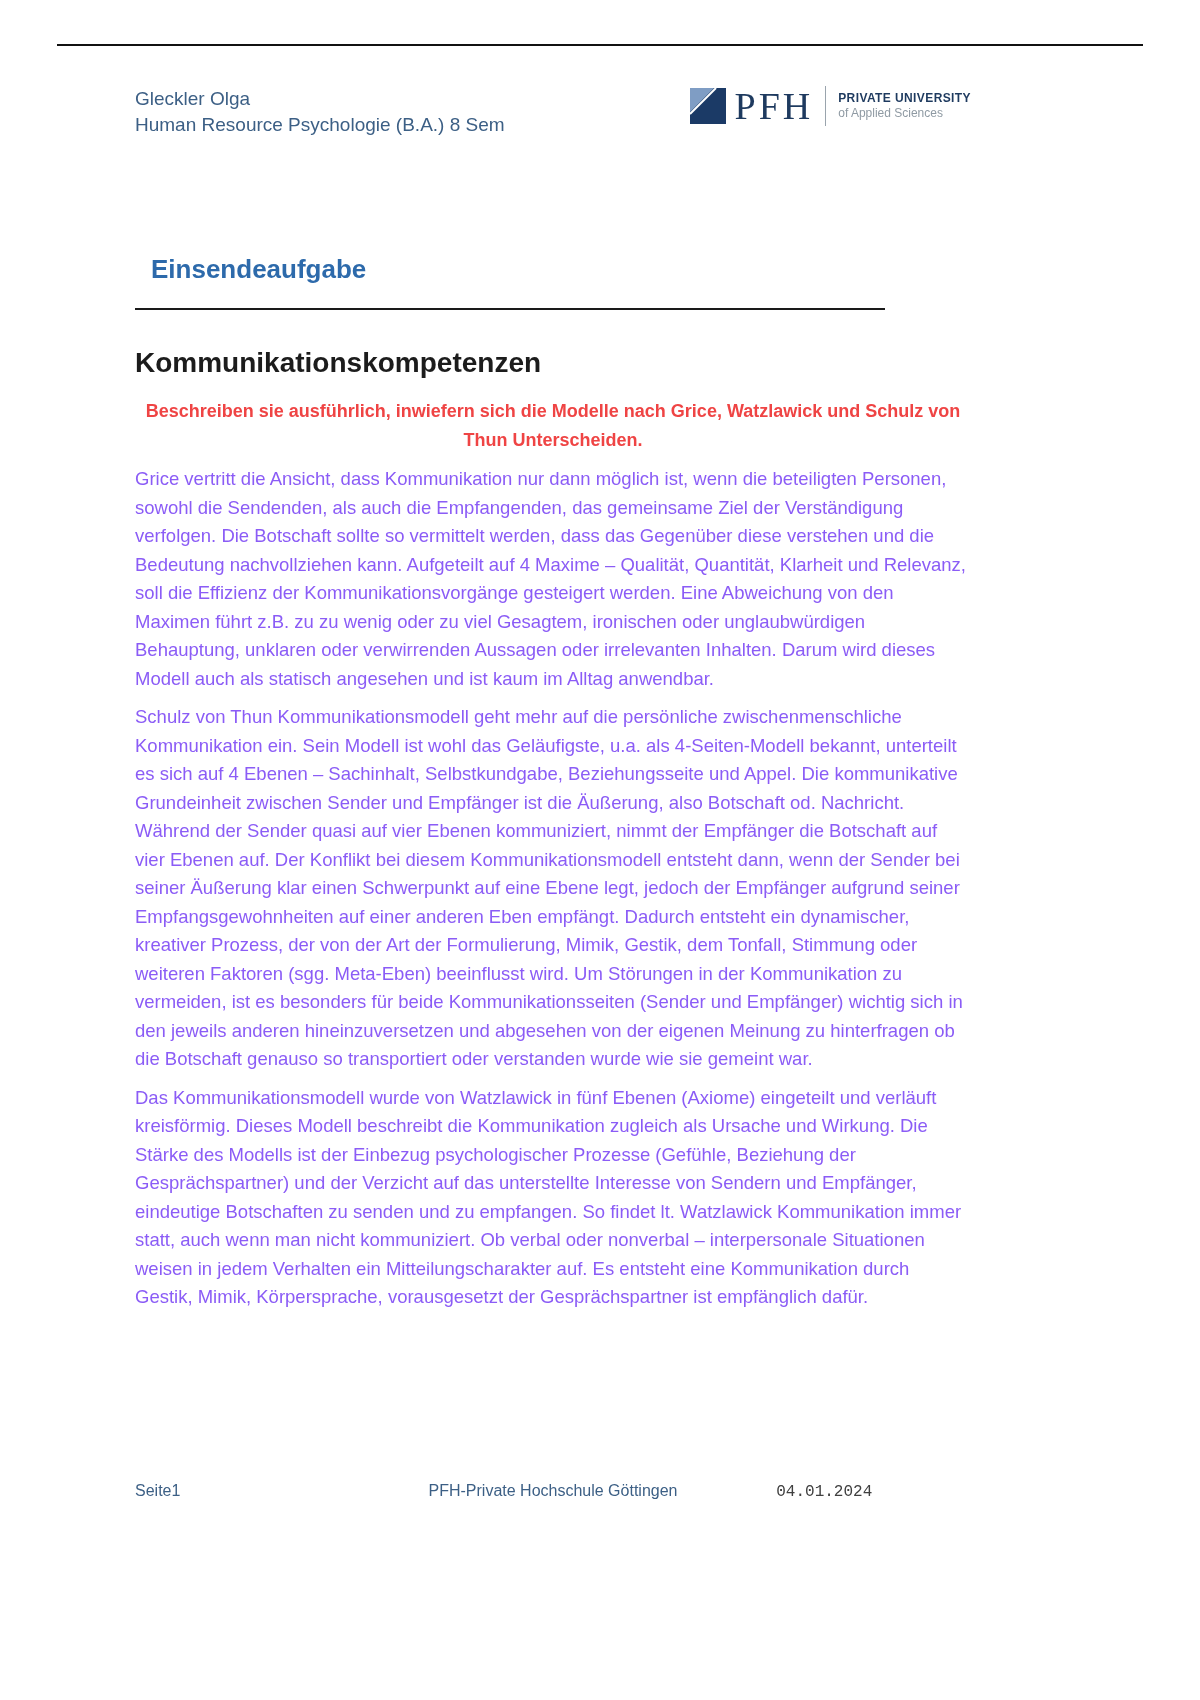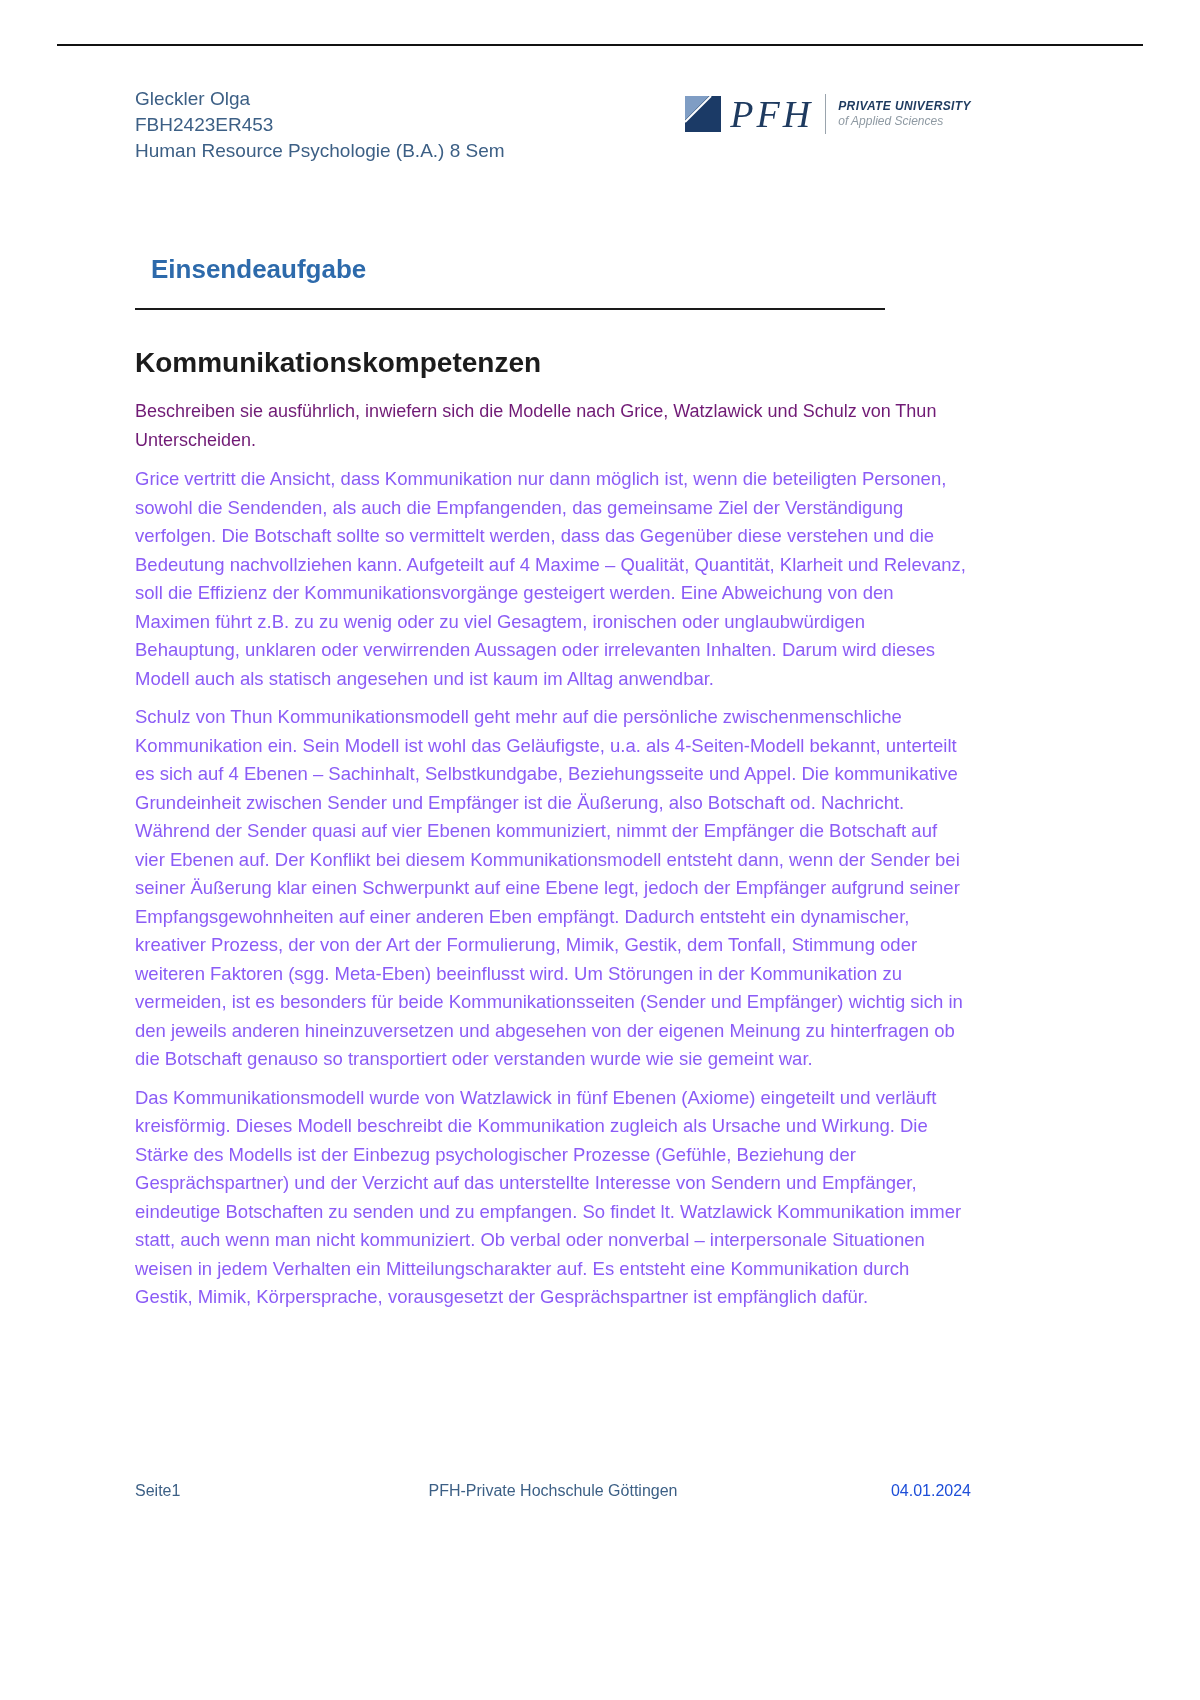--- a/index.html
+++ b/index.html
@@ -34,22 +34,21 @@
     align-items: flex-start;
   }
   .student-info {
     color: #3c5f85;
     font-size: 19px;
     line-height: 26px;
   }
   .pfh-logo {
     display: flex;
     align-items: center;
-    margin-top: 8px;
-    font-style: italic;
+    margin-top: 0;
   }
   .logo-mark {
     width: 36px;
     height: 36px;
     flex: 0 0 auto;
     margin-right: 9px;
   }
   .logo-acronym {
     font-family: "Liberation Serif", serif;
     font-size: 38px;
@@ -106,55 +105,55 @@
   .task-label {
     margin: 23px 0 0 0;
     font-size: 18px;
     font-weight: bold;
     color: #1c1c1c;
     line-height: 22px;
   }
   .task-prompt {
     margin: 17px 0 0 0;
     font-size: 18px;
-    font-weight: normal;
-    color: #701a75;
+    font-weight: bold;
+    color: #ef4444;
     line-height: 29px;
+    text-align: center;
   }
   .body-paragraph {
     margin: 10px 0 0 0;
     font-size: 18.5px;
     color: #8b5cf6;
     line-height: 28.5px;
   }
 
   .footer {
     position: absolute;
     left: 135px;
     top: 1482px;
     width: 836px;
     display: flex;
     align-items: baseline;
     font-size: 16px;
   }
   .footer-left  { flex: 1; text-align: left;  color: #3c5f85; }
   .footer-center{ flex: 0 0 auto; text-align: center; color: #3c5f85; }
-  .footer-right { flex: 1; text-align: right; color: #1d4ed8; }
+  .footer-right { flex: 1; text-align: center; color: #404040; font-family: Liberation Mono, monospace; }
 </style>
 </head>
 <body>
 
 <div class="page">
 
   <div class="rule-top"></div>
 
   <div class="header">
     <div class="student-info">
       <div>Gleckler Olga</div>
-      <div>FBH2423ER453</div>
       <div>Human Resource Psychologie (B.A.) 8 Sem</div>
     </div>
     <div class="pfh-logo">
       <svg class="logo-mark" viewBox="0 0 36 36" aria-hidden="true">
         <rect x="0" y="0" width="36" height="36" fill="#1b3a66"></rect>
         <polygon points="0,0 24,0 0,24" fill="#7f9dc4"></polygon>
         <polygon points="0,0 26,0 0,26 0,24 24,0" fill="#ffffff" opacity="0.0"></polygon>
         <line x1="26" y1="0" x2="0" y2="26" stroke="#ffffff" stroke-width="2"></line>
       </svg>
       <div class="logo-acronym">PFH</div>

